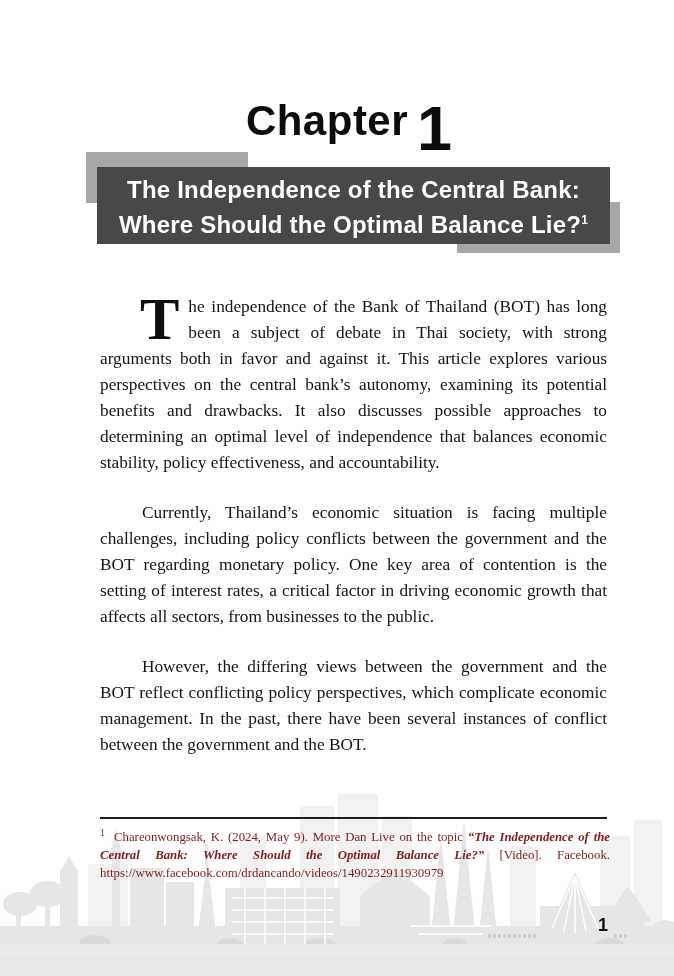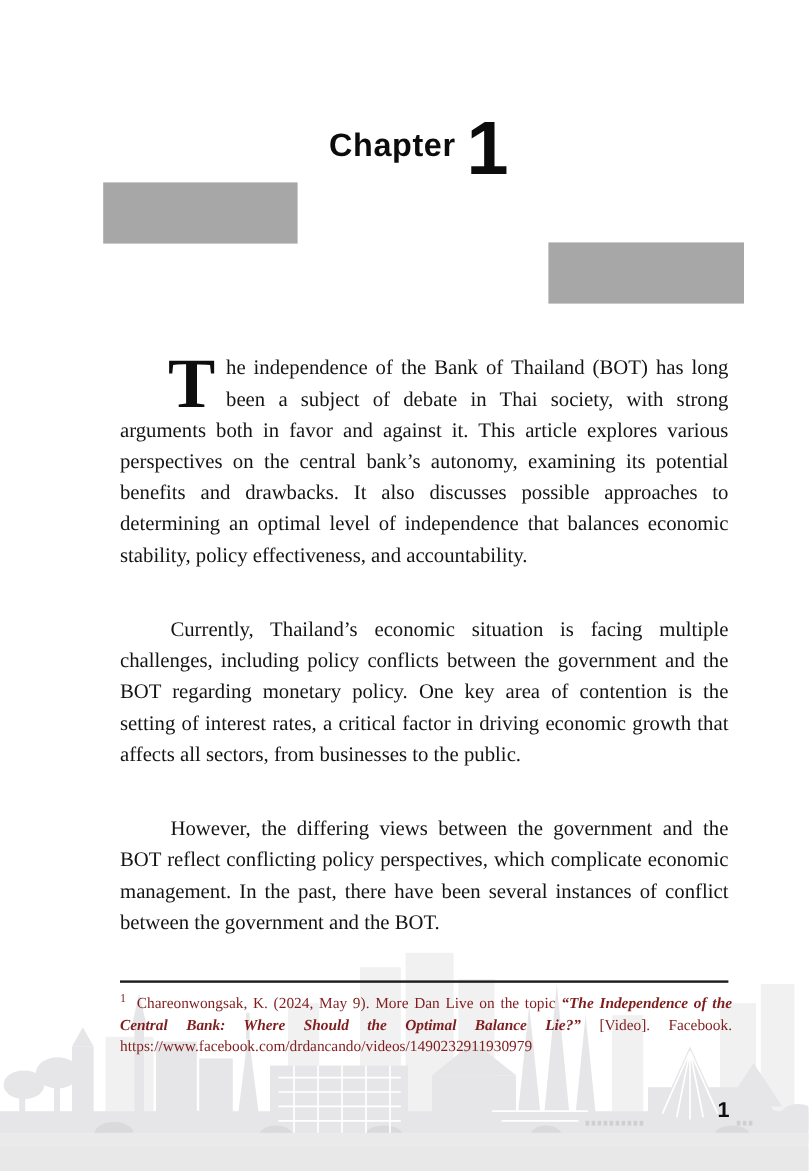--- a/index.html
+++ b/index.html
@@ -10,21 +10,21 @@
   
   .skyline { position:absolute; left:0; top:776px; width:674px; height:200px; }
 
   
   .chapter-row {
     position:absolute; top:100px; left:0; width:100%;
     text-align:center; font-family:"Liberation Sans", sans-serif;
     font-weight:bold; color:#0c0c0c; line-height:42px;
     transform:translateX(12px); white-space:nowrap;
   }
-  .chapter-word { font-size:27px; letter-spacing:0.5px; }
+  .chapter-word { font-size:42px; letter-spacing:0.5px; }
   .chapter-num  { font-size:63px; vertical-align:-15px; margin-left:9px; }
 
   
   .accent { position:absolute; background:#a7a7a7; }
   .accent-tl { left:86px;  top:152px; width:162px; height:51px; }
   .accent-br { left:457px; top:202px; width:163px; height:51px; }
   .title-banner {
     position:absolute; left:97px; top:167px; width:513px; height:77px;
     background:#47484a; color:#ffffff; box-sizing:border-box;
     font-family:"Liberation Sans", sans-serif; font-weight:bold;
@@ -32,21 +32,21 @@
     letter-spacing:0.2px;
   }
   .title-banner sup { font-size:12px; line-height:0; }
 
   
   .body-text {
     position:absolute; left:100px; top:294px; width:507px;
     font-size:17.3px; line-height:26px; text-align:justify; color:#141414;
   }
   .para { margin:0; }
-  .para + .para { margin-top:36px; }
+  .para + .para { margin-top:24px; }
   .indent { text-indent:42px; }
   .drop-cap {
     float:left; font-weight:bold; font-size:59px; line-height:45px;
     margin:3px 9px 0 40px; color:#0e0e0e;
   }
 
   
   .footnote-sep {
     position:absolute; left:100px; top:817px; width:507px; height:0;
     border-top:2px solid #1c1c1c;
@@ -149,20 +149,24 @@
     <rect x="0" y="168" width="674" height="32" fill="#eaeaeb"></rect>
     <rect x="0" y="180" width="674" height="20" fill="#e8e8e9"></rect>
   </svg>
 
   <div class="chapter-row">
     <span class="chapter-word">Chapter</span><span class="chapter-num">1</span>
   </div>
 
   <div class="accent accent-tl"></div>
   <div class="accent accent-br"></div>
+  <div class="title-banner">
+    <div>The Independence of the Central Bank:</div>
+    <div><span>Where Should the Optimal Balance Lie?</span><sup>1</sup></div>
+  </div>
 
   <div class="body-text">
     <p class="para">
       <span class="drop-cap">T</span><span>he independence of the Bank of Thailand (BOT) has long been a subject of debate in Thai society, with strong arguments both in favor and against it. This article explores various perspectives on the central bank’s autonomy, examining its potential benefits and drawbacks. It also discusses possible approaches to determining an optimal level of independence that balances economic stability, policy effectiveness, and accountability.</span>
     </p>
     <p class="para indent">Currently, Thailand’s economic situation is facing multiple challenges, including policy conflicts between the government and the BOT regarding monetary policy. One key area of contention is the setting of interest rates, a critical factor in driving economic growth that affects all sectors, from businesses to the public.</p>
     <p class="para indent">However, the differing views between the government and the BOT reflect conflicting policy perspectives, which complicate economic management. In the past, there have been several instances of conflict between the government and the BOT.</p>
   </div>
 
   <div class="footnote-sep"></div>

